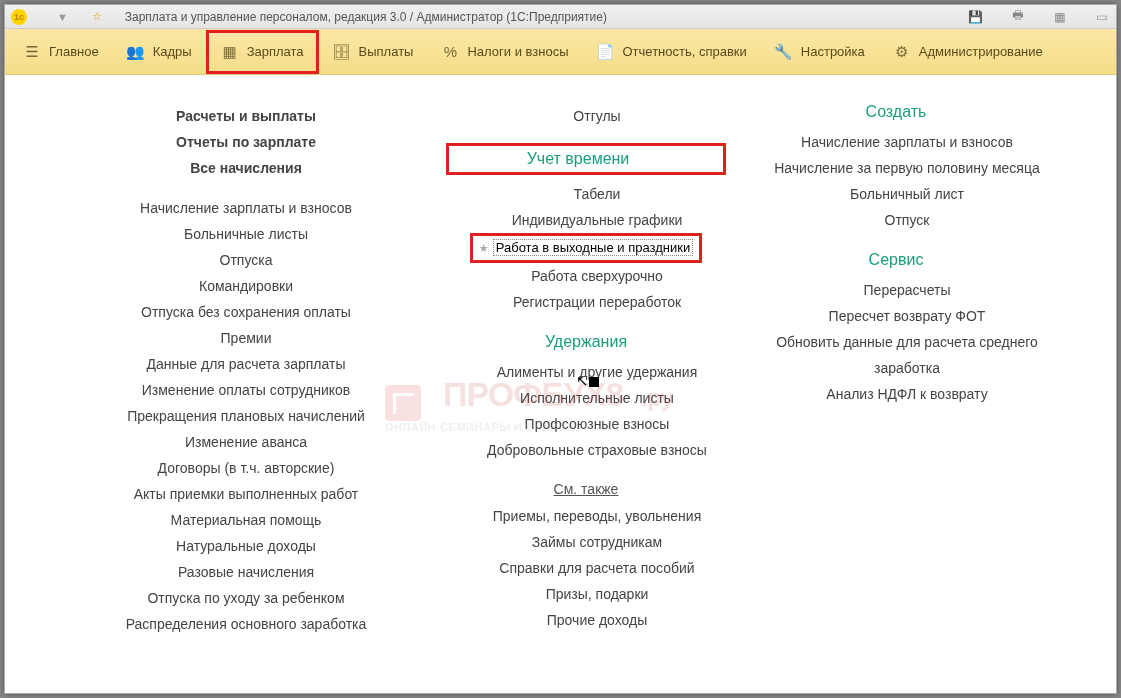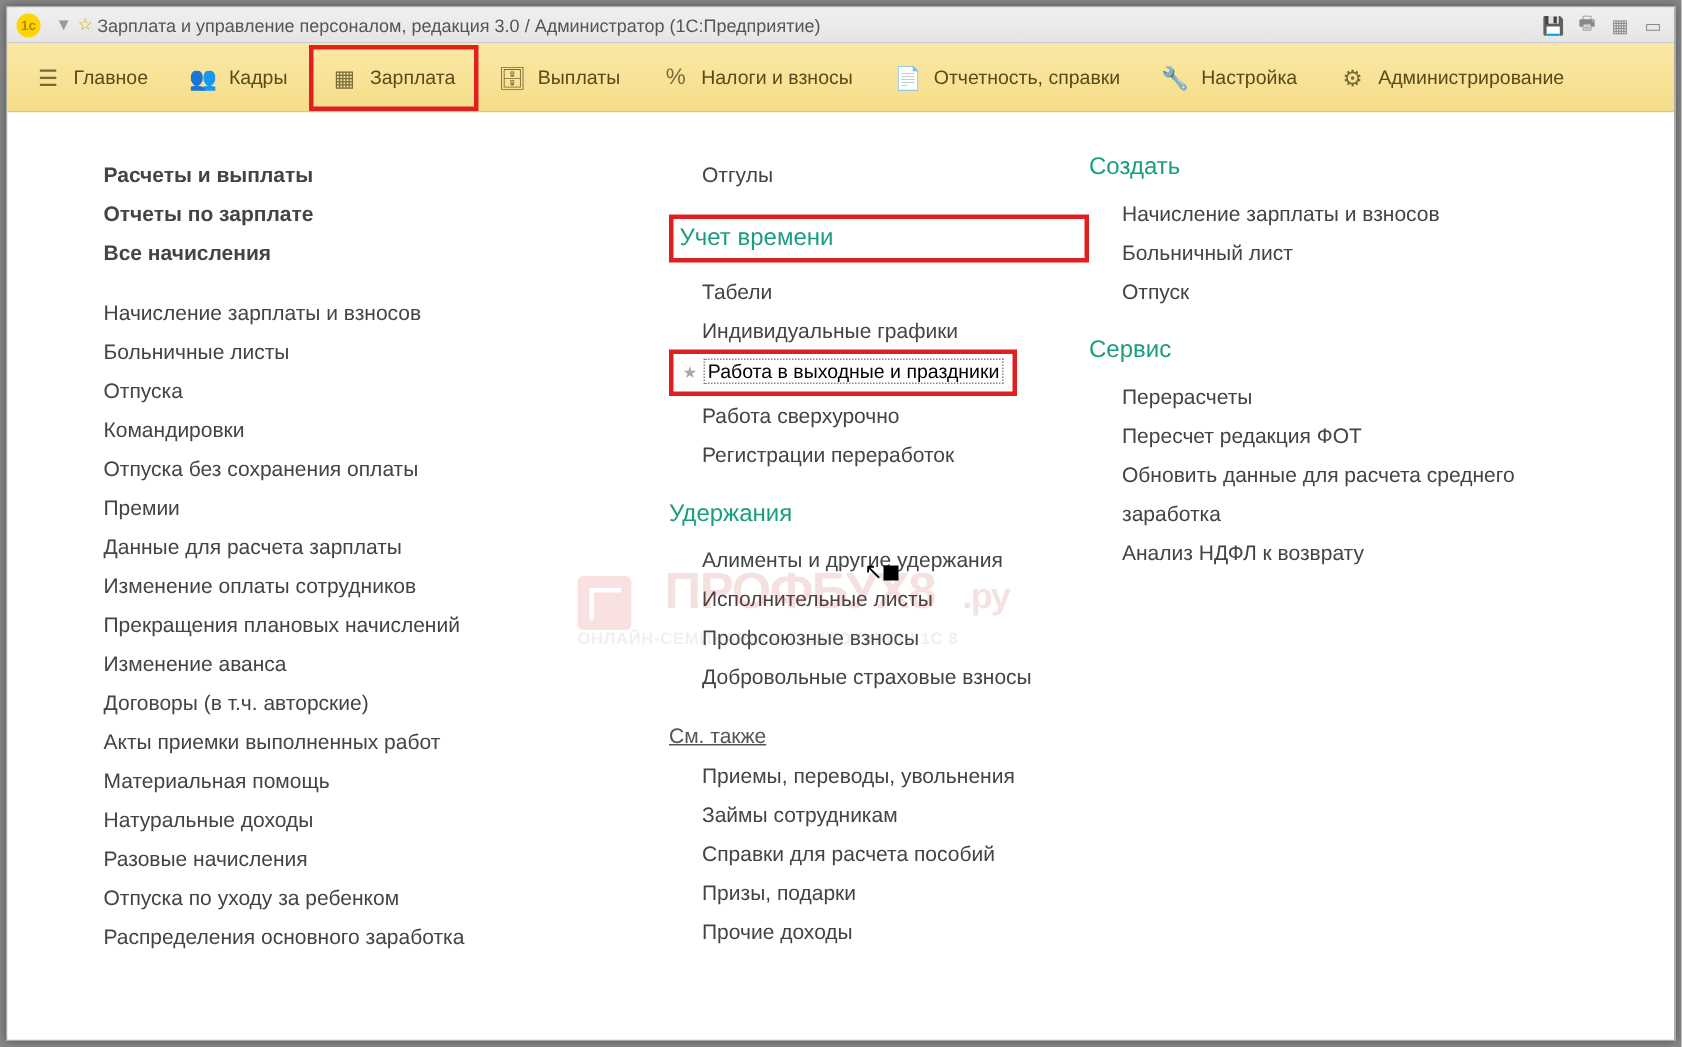--- a/index.html
+++ b/index.html
@@ -1,29 +1,29 @@
 <!DOCTYPE html>
 <html><head>
 <meta charset="utf-8">
 <style>
 * { box-sizing: border-box; margin: 0; padding: 0; }
 body { font-family: Arial, sans-serif; font-size: 13px; background: #888; width: 1121px; height: 698px; overflow: hidden; }
 .window { width: 1113px; height: 690px; margin: 4px; background: #fff; border: 1px solid #aaa; box-shadow: 0 0 6px rgba(0,0,0,0.4); display: flex; flex-direction: column; }
-.titlebar { height: 24px; background: linear-gradient(to bottom, #f0f0f0, #e5e5e5); border-bottom: 1px solid #ccc; display: flex; align-items: center; padding: 0 6px; font-size: 12px; color: #555; }
+.titlebar { height: 24px; background: linear-gradient(to bottom, #f0f0f0, #e5e5e5); border-bottom: 1px solid #ccc; display: flex; align-items: center; padding: 0 6px; font-size: 12px; color: #555; gap: 20px; }
 .titlebar .logo { width: 16px; height: 16px; background: #ffd400; border-radius: 50%; margin-right: 6px; display: flex; align-items: center; justify-content: center; font-size: 9px; font-weight: bold; color: #b8860b; }
 .titlebar .star { color: #d4a400; margin-right: 3px; font-size: 11px; }
 .titlebar .arrow { color: #999; margin: 0 4px; font-size: 11px; }
 .titlebar .spacer { flex: 1; }
 .titlebar .win-icon { width: 16px; height: 16px; margin-left: 6px; color: #888; display: flex; align-items: center; justify-content: center; font-size: 12px;}
 .toolbar { height: 46px; background: linear-gradient(to bottom, #fbe8a6, #f5dd88); border-bottom: 1px solid #d8c878; display: flex; align-items: center; padding: 0 4px; }
 .tool-item { display: flex; align-items: center; padding: 0 14px; height: 46px; cursor: pointer; color: #5a4a1a; font-size: 13px; font-weight: 500; }
 .tool-item.selected { border: 3px solid #e02020; height: 44px; padding: 0 12px; }
 .tool-icon { width: 18px; height: 18px; margin-right: 8px; color: #7a6a3a; display: flex; align-items: center; justify-content: center; font-size: 15px; }
 .content { flex: 1; background: #fff; overflow: auto; padding: 28px 0 10px 64px; position: relative; }
-.columns { display: flex; gap: 0; }
+.columns { display: flex; gap: 0; text-align: center; }
 .col { display: flex; flex-direction: column; }
 .col1 { width: 354px; }
 .col2 { width: 280px; margin-left: 23px; }
 .col3 { width: 340px; }
 .link-row { color: #444; font-size: 14px; line-height: 26px; cursor: pointer; }
 .link-row.bold { font-weight: bold; }
 .link-row.indent { padding-left: 22px; }
 .section-head { color: #1a9e7e; font-size: 16px; font-weight: 500; margin-bottom: 8px; margin-top: 18px; cursor: pointer; }
 .section-head.first { margin-top: 0; }
 .box-red { border: 3px solid #e02020; display: inline-block; padding: 4px 20px 4px 4px; margin-bottom: 6px; margin-top: 14px;}
@@ -150,26 +150,27 @@
         <div class="link-row indent">Приемы, переводы, увольнения</div>
         <div class="link-row indent">Займы сотрудникам</div>
         <div class="link-row indent">Справки для расчета пособий</div>
         <div class="link-row indent">Призы, подарки</div>
         <div class="link-row indent">Прочие доходы</div>
       </div>
 
       <div class="col col3">
         <div class="section-head first">Создать</div>
         <div class="link-row indent">Начисление зарплаты и взносов</div>
+        <div class="link-row indent">Начисление за первую половину месяца</div>
         <div class="link-row indent">Больничный лист</div>
         <div class="link-row indent">Отпуск</div>
 
         <div class="section-head">Сервис</div>
         <div class="link-row indent">Перерасчеты</div>
-        <div class="link-row indent">Пересчет редакция ФОТ</div>
+        <div class="link-row indent">Пересчет возврату ФОТ</div>
         <div class="link-row indent">Обновить данные для расчета среднего заработка</div>
         <div class="link-row indent">Анализ НДФЛ к возврату</div>
       </div>
     </div>
 
     <div class="cursor">↖<span class="box"></span></div>
   </div>
 </div>
 
 </body></html>

